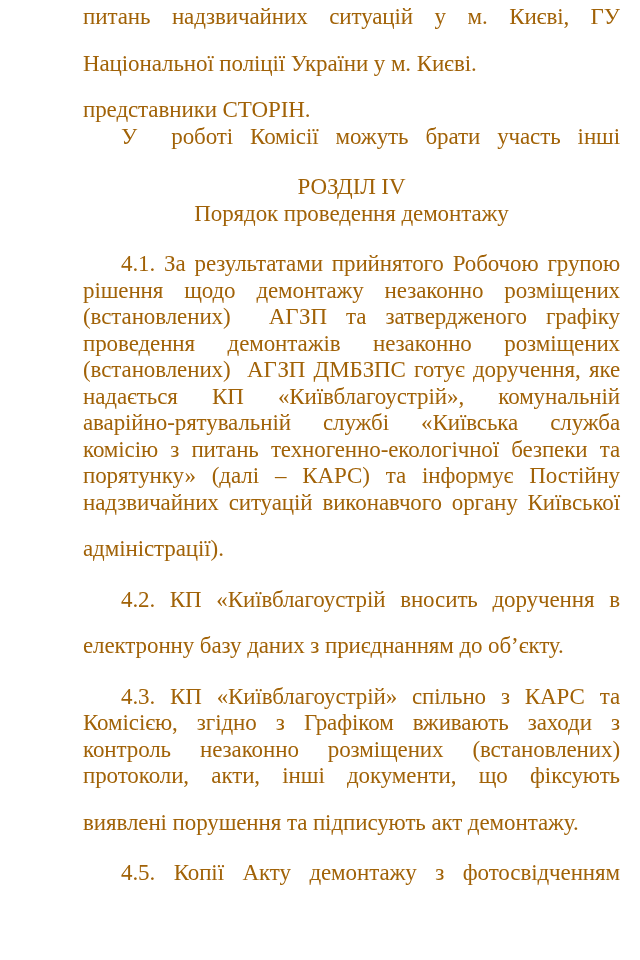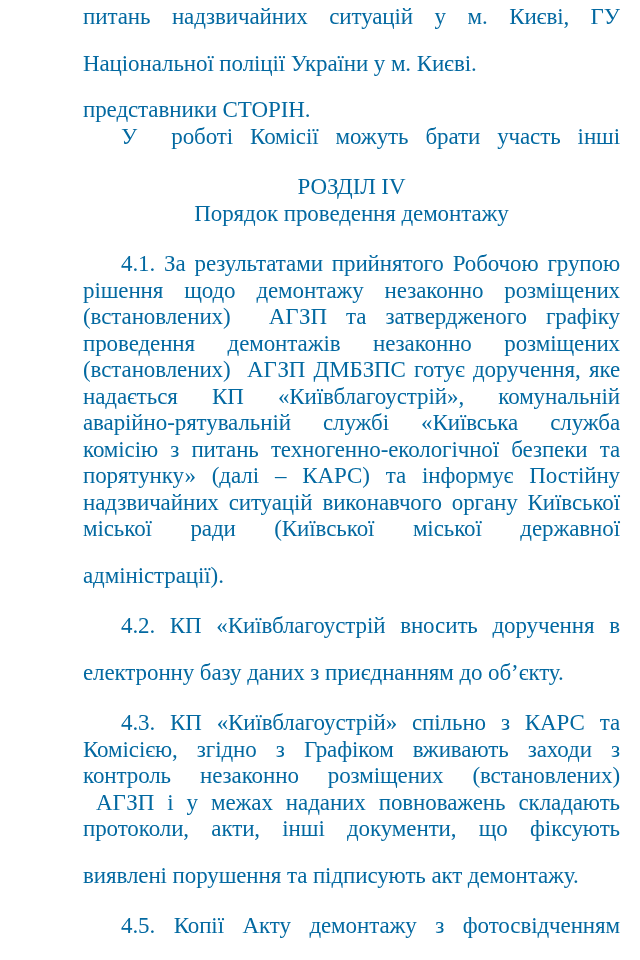--- a/index.html
+++ b/index.html
@@ -11,21 +11,21 @@
     position: relative;
     width: 640px;
     height: 960px;
     box-sizing: border-box;
     padding: 4px 20px 0 83px;
     overflow: hidden;
     background: #ffffff;
     font-family: "Liberation Serif", "DejaVu Serif", serif;
     font-size: 23px;
     line-height: 26.5px;
-    color: #0369a1;
+    color: #a16207;
     letter-spacing: -0.1px;
   }
   .block {
     margin: 0 0 24px 0;
   }
   .block.no-gap {
     margin-bottom: 0;
   }
   .line {
     text-align: justify;
@@ -66,32 +66,30 @@
         <div class="line indent">4.1. За результатами прийнятого Робочою групою</div>
         <div class="line">рішення щодо демонтажу незаконно розміщених</div>
         <div class="line">(встановлених)&nbsp; АГЗП та затвердженого графіку</div>
         <div class="line">проведення демонтажів незаконно розміщених</div>
         <div class="line">(встановлених)&nbsp; АГЗП ДМБЗПС готує доручення, яке</div>
         <div class="line">надається КП «Київблагоустрій», комунальній</div>
         <div class="line">аварійно-рятувальній службі «Київська служба</div>
         <div class="line">комісію з питань техногенно-екологічної безпеки та</div>
         <div class="line">порятунку» (далі – КАРС) та інформує Постійну</div>
         <div class="line">надзвичайних ситуацій виконавчого органу Київської</div>
-        <div class="line">міської ради (Київської міської державної</div>
         <div class="line last">адміністрації).</div>
       </div>
       <div class="block paragraph">
         <div class="line indent">4.2. КП «Київблагоустрій вносить доручення в</div>
         <div class="line last">електронну базу даних з приєднанням до об’єкту.</div>
       </div>
       <div class="block paragraph">
         <div class="line indent">4.3. КП «Київблагоустрій» спільно з КАРС та</div>
         <div class="line">Комісією, згідно з Графіком вживають заходи з</div>
         <div class="line">контроль незаконно розміщених (встановлених)</div>
-        <div class="line">&nbsp;АГЗП і у межах наданих повноважень складають</div>
         <div class="line">протоколи, акти, інші документи, що фіксують</div>
         <div class="line last">виявлені порушення та підписують акт демонтажу.</div>
       </div>
       <div class="block paragraph">
         <div class="line indent">4.5. Копії Акту демонтажу з фотосвідченням</div>
       </div>
     </div>
 </div>
 
 </body></html>

